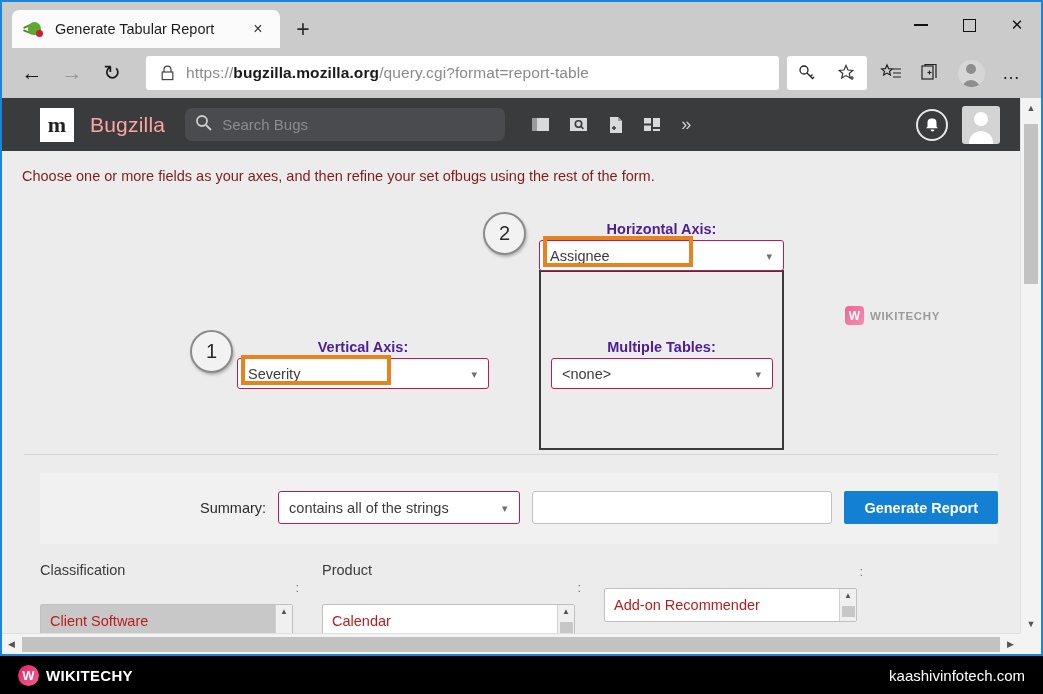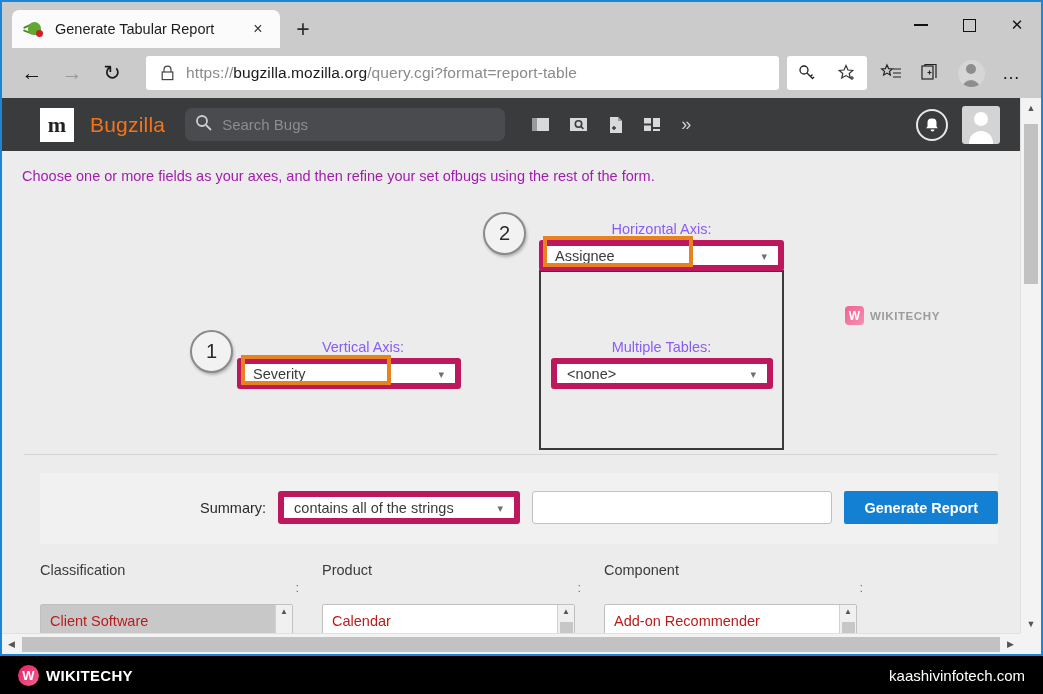--- a/index.html
+++ b/index.html
@@ -90,21 +90,21 @@
   .urlbar {
     flex: 1; height: 34px; margin: 0 8px 0 14px;
     background: #fff; border-radius: 3px;
     display: flex; align-items: center; padding: 0 10px;
   }
   .lock { width: 22px; flex: 0 0 22px; display:flex; align-items:center; justify-content:center; }
   .url {
     font-size: 15.5px; color: #8a8a8a; white-space: nowrap; overflow: hidden;
     padding-left: 8px; letter-spacing: .1px;
   }
-  .url b { color: #1a1a1a; font-weight: 400; }
+  .url b { color: #1a1a1a; font-weight: 700; }
   .navicons { display: flex; align-items: center; }
   .navicons .navbtn { font-size: 18px; }
   .urlpill {
     display: flex; background: #fff; border-radius: 3px; height: 34px;
     align-items: center; margin-right: 4px;
   }
   .avatar-btn {
     width: 40px; height: 40px; display:flex; align-items:center; justify-content:center;
     cursor: pointer;
   }
@@ -137,21 +137,21 @@
     display: flex; align-items: center; padding: 0 20px 0 38px;
   }
   .bz-logo {
     width: 34px; height: 34px; background: #fff;
     display: flex; align-items: center; justify-content: center;
     font-family: "Liberation Serif", serif;
     font-weight: bold; font-size: 22px; color: #222;
     flex: 0 0 34px;
   }
   .bz-name {
-    color: #f97316; font-size: 21px; margin: 0 20px 0 16px; letter-spacing: .2px;
+    color: #fca5a5; font-size: 21px; margin: 0 20px 0 16px; letter-spacing: .2px;
   }
   .bz-search {
     width: 320px; height: 33px; background: #4a4b4e; border-radius: 7px;
     display: flex; align-items: center; padding: 0 10px; flex: 0 0 320px;
   }
   .bz-search .ph { color: #8c8d90; font-size: 15px; margin-left: 10px; }
   .bz-icons { display: flex; align-items: center; margin-left: 26px; gap: 19px; }
   .bz-ic { cursor: pointer; display:flex; align-items:center; }
   .bz-right { margin-left: auto; display: flex; align-items: center; gap: 14px; }
   .bell {
@@ -166,36 +166,36 @@
   .bz-avatar .head {
     position: absolute; left: 50%; top: 6px; transform: translateX(-50%);
     width: 14px; height: 14px; border-radius: 50%; background: #fff;
   }
   .bz-avatar .body {
     position: absolute; left: 50%; bottom: -3px; transform: translateX(-50%);
     width: 24px; height: 16px; border-radius: 12px 12px 0 0; background: #fff;
   }
   
   .intro {
-    font-size: 14.5px; color: #a21caf; padding: 17px 0 0 20px;
+    font-size: 14.5px; color: #7f1d1d; padding: 17px 0 0 20px;
   }
   .axes { position: relative; height: 270px; }
   .badge {
     width: 43px; height: 43px; border-radius: 50%;
     background: #f2f2f2; border: 2.5px solid #8b8b8b;
     display: flex; align-items: center; justify-content: center;
     font-size: 20px; color: #2a2a2a;
     box-shadow: 1px 2px 3px rgba(0,0,0,.25);
     position: absolute;
   }
   .lbl {
-    font-size: 14.5px; font-weight: normal; color: #8b5cf6; text-align: center;
+    font-size: 14.5px; font-weight: bold; color: #4c1d95; text-align: center;
   }
   .sel {
-    height: 31px; background: #fff; border: 6px solid #be185d; border-radius: 3px;
+    height: 31px; background: #fff; border: 1px solid #be185d; border-radius: 3px;
     display: flex; align-items: center; padding: 0 10px;
     font-size: 14.5px; color: #3b3b3b; position: relative;
   }
   .sel .caret {
     position: absolute; right: 11px; top: 50%; transform: translateY(-50%);
     color: #6f6f6f; font-size: 11px;
   }
   .hl {
     position: absolute; border: 4px solid #e8821e; pointer-events: none;
   }
@@ -440,21 +440,21 @@
         <div class="badge" style="left:481px; top:28px;">2</div>
         <div class="lbl" style="position:absolute; left:537px; top:37px; width:245px;">Horizontal Axis:</div>
         <div class="sel" style="position:absolute; left:537px; top:56px; width:245px;">
           <span>Assignee</span>
           <span class="caret">▾</span>
         </div>
         <div class="hl" style="left:541px; top:52px; width:150px; height:31px;"></div>
 
         <div class="badge" style="left:188px; top:146px;">1</div>
         <div class="lbl" style="position:absolute; left:235px; top:155px; width:252px;">Vertical Axis:</div>
-        <div class="sel" style="position:absolute; left:235px; top:174px; width:224px;">
+        <div class="sel" style="position:absolute; left:235px; top:174px; width:252px;">
           <span>Severity</span>
           <span class="caret">▾</span>
         </div>
         <div class="hl" style="left:239px; top:171px; width:150px; height:30px;"></div>
 
         <div class="lbl" style="position:absolute; left:537px; top:155px; width:245px;">Multiple Tables:</div>
         <div class="sel" style="position:absolute; left:549px; top:174px; width:222px;">
           <span>&lt;none&gt;</span>
           <span class="caret">▾</span>
         </div>
@@ -493,21 +493,20 @@
           <div class="col-dots">:</div>
           <div class="listbox">
             <div class="items">Calendar</div>
             <div class="lb-scroll">
               <div class="lb-arrow">▲</div>
               <div class="lb-thumb"></div>
             </div>
           </div>
         </div>
         <div class="col">
-          <div class="col-title">Component</div>
           <div class="col-dots">:</div>
           <div class="listbox">
             <div class="items">Add-on Recommender</div>
             <div class="lb-scroll">
               <div class="lb-arrow">▲</div>
               <div class="lb-thumb"></div>
             </div>
           </div>
         </div>
       </div>

